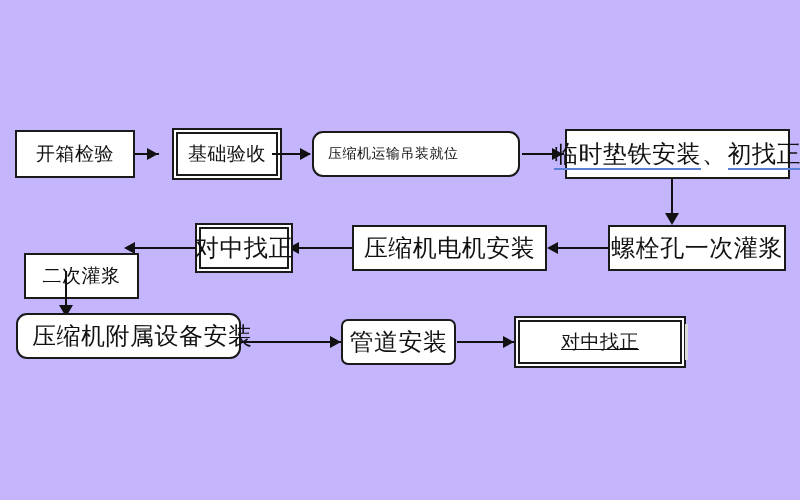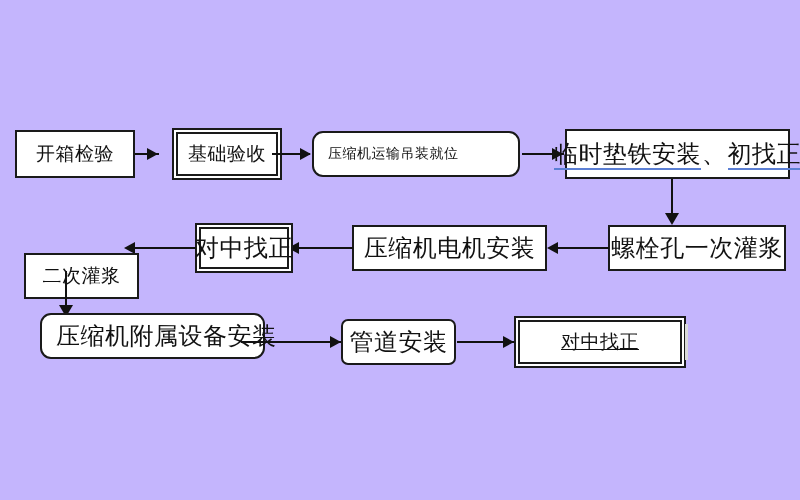--- a/index.html
+++ b/index.html
@@ -152,21 +152,21 @@
   <div class="hline" style="left:134px; top:247px; width:62px;"></div>
   <div class="arrow left" style="left:124px; top:242px;"></div>
 
   <div class="node plain center fs-lg" style="left:24px; top:225px; width:115px; height:46px;margin-top:28px;">
     <span>二次灌浆</span>
   </div>
 
   <div class="vline" style="left:65px; top:271px; height:38px;"></div>
   <div class="arrow down" style="left:59px; top:305px;"></div>
 
-  <div class="node plain left fs-md" style="left:16px; top:313px; width:225px; height:46px;margin-left:24px;">
+  <div class="node plain left fs-md" style="left:16px; top:313px; width:225px; height:46px;">
     <span>压缩机附属设备安装</span>
   </div>
 
   <div class="hline" style="left:241px; top:341px; width:100px;"></div>
   <div class="arrow right" style="left:330px; top:336px;"></div>
 
   <div class="node plain center fs-md" style="left:341px; top:319px; width:115px; height:46px;border-radius:7px;">
     <span>管道安装</span>
   </div>
 

